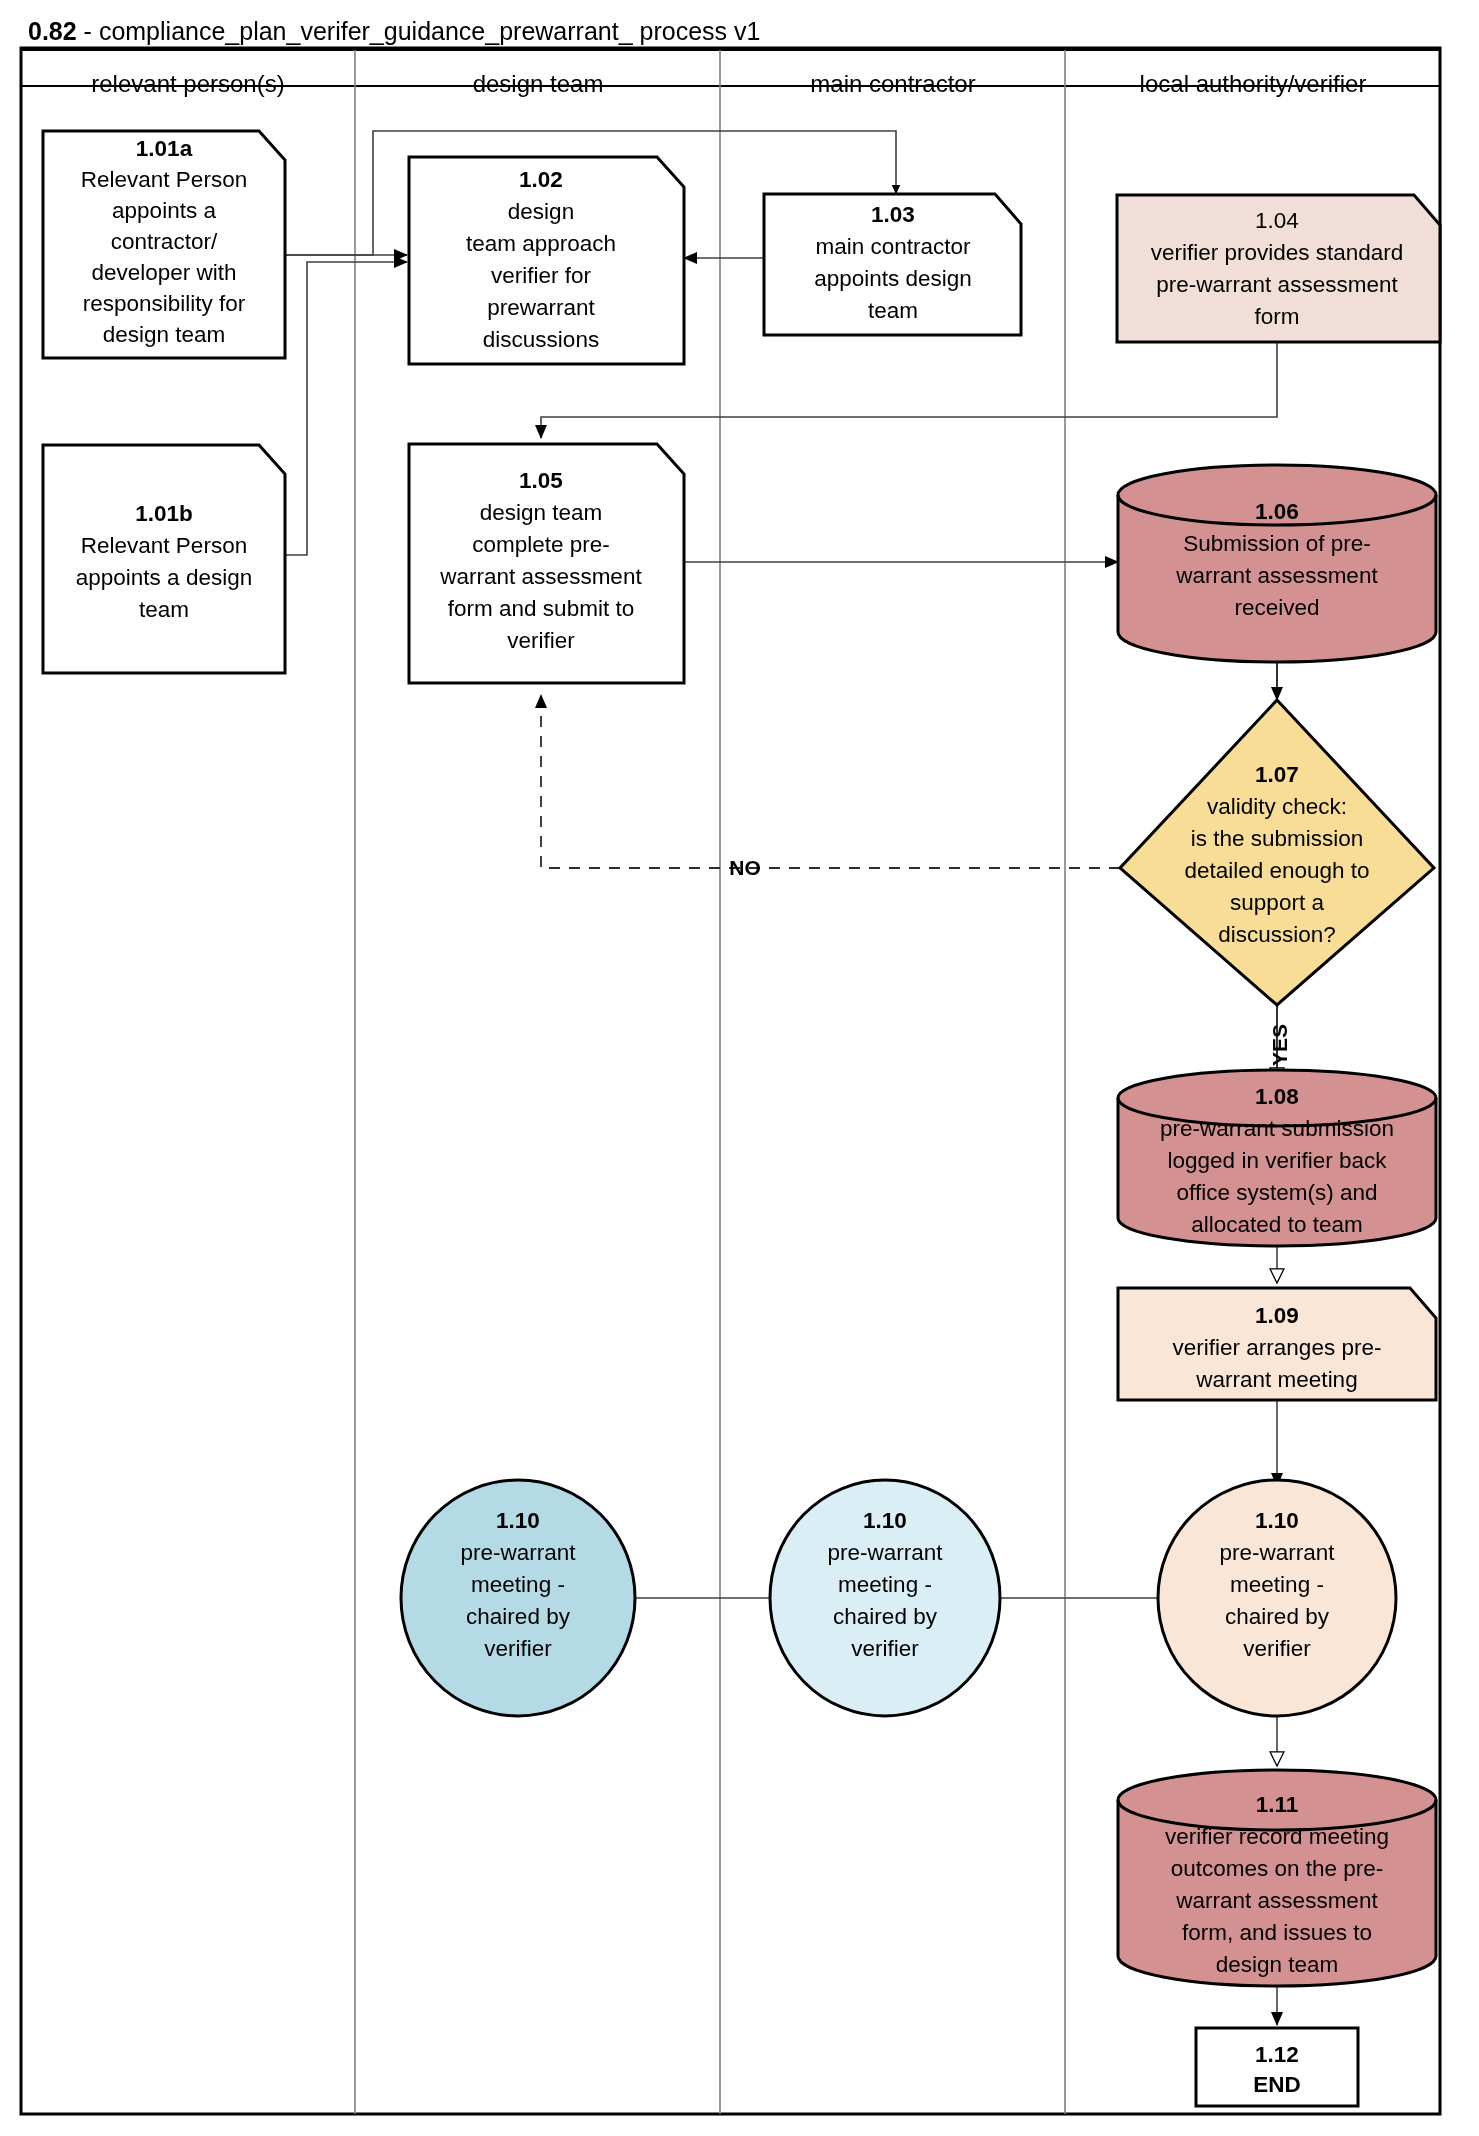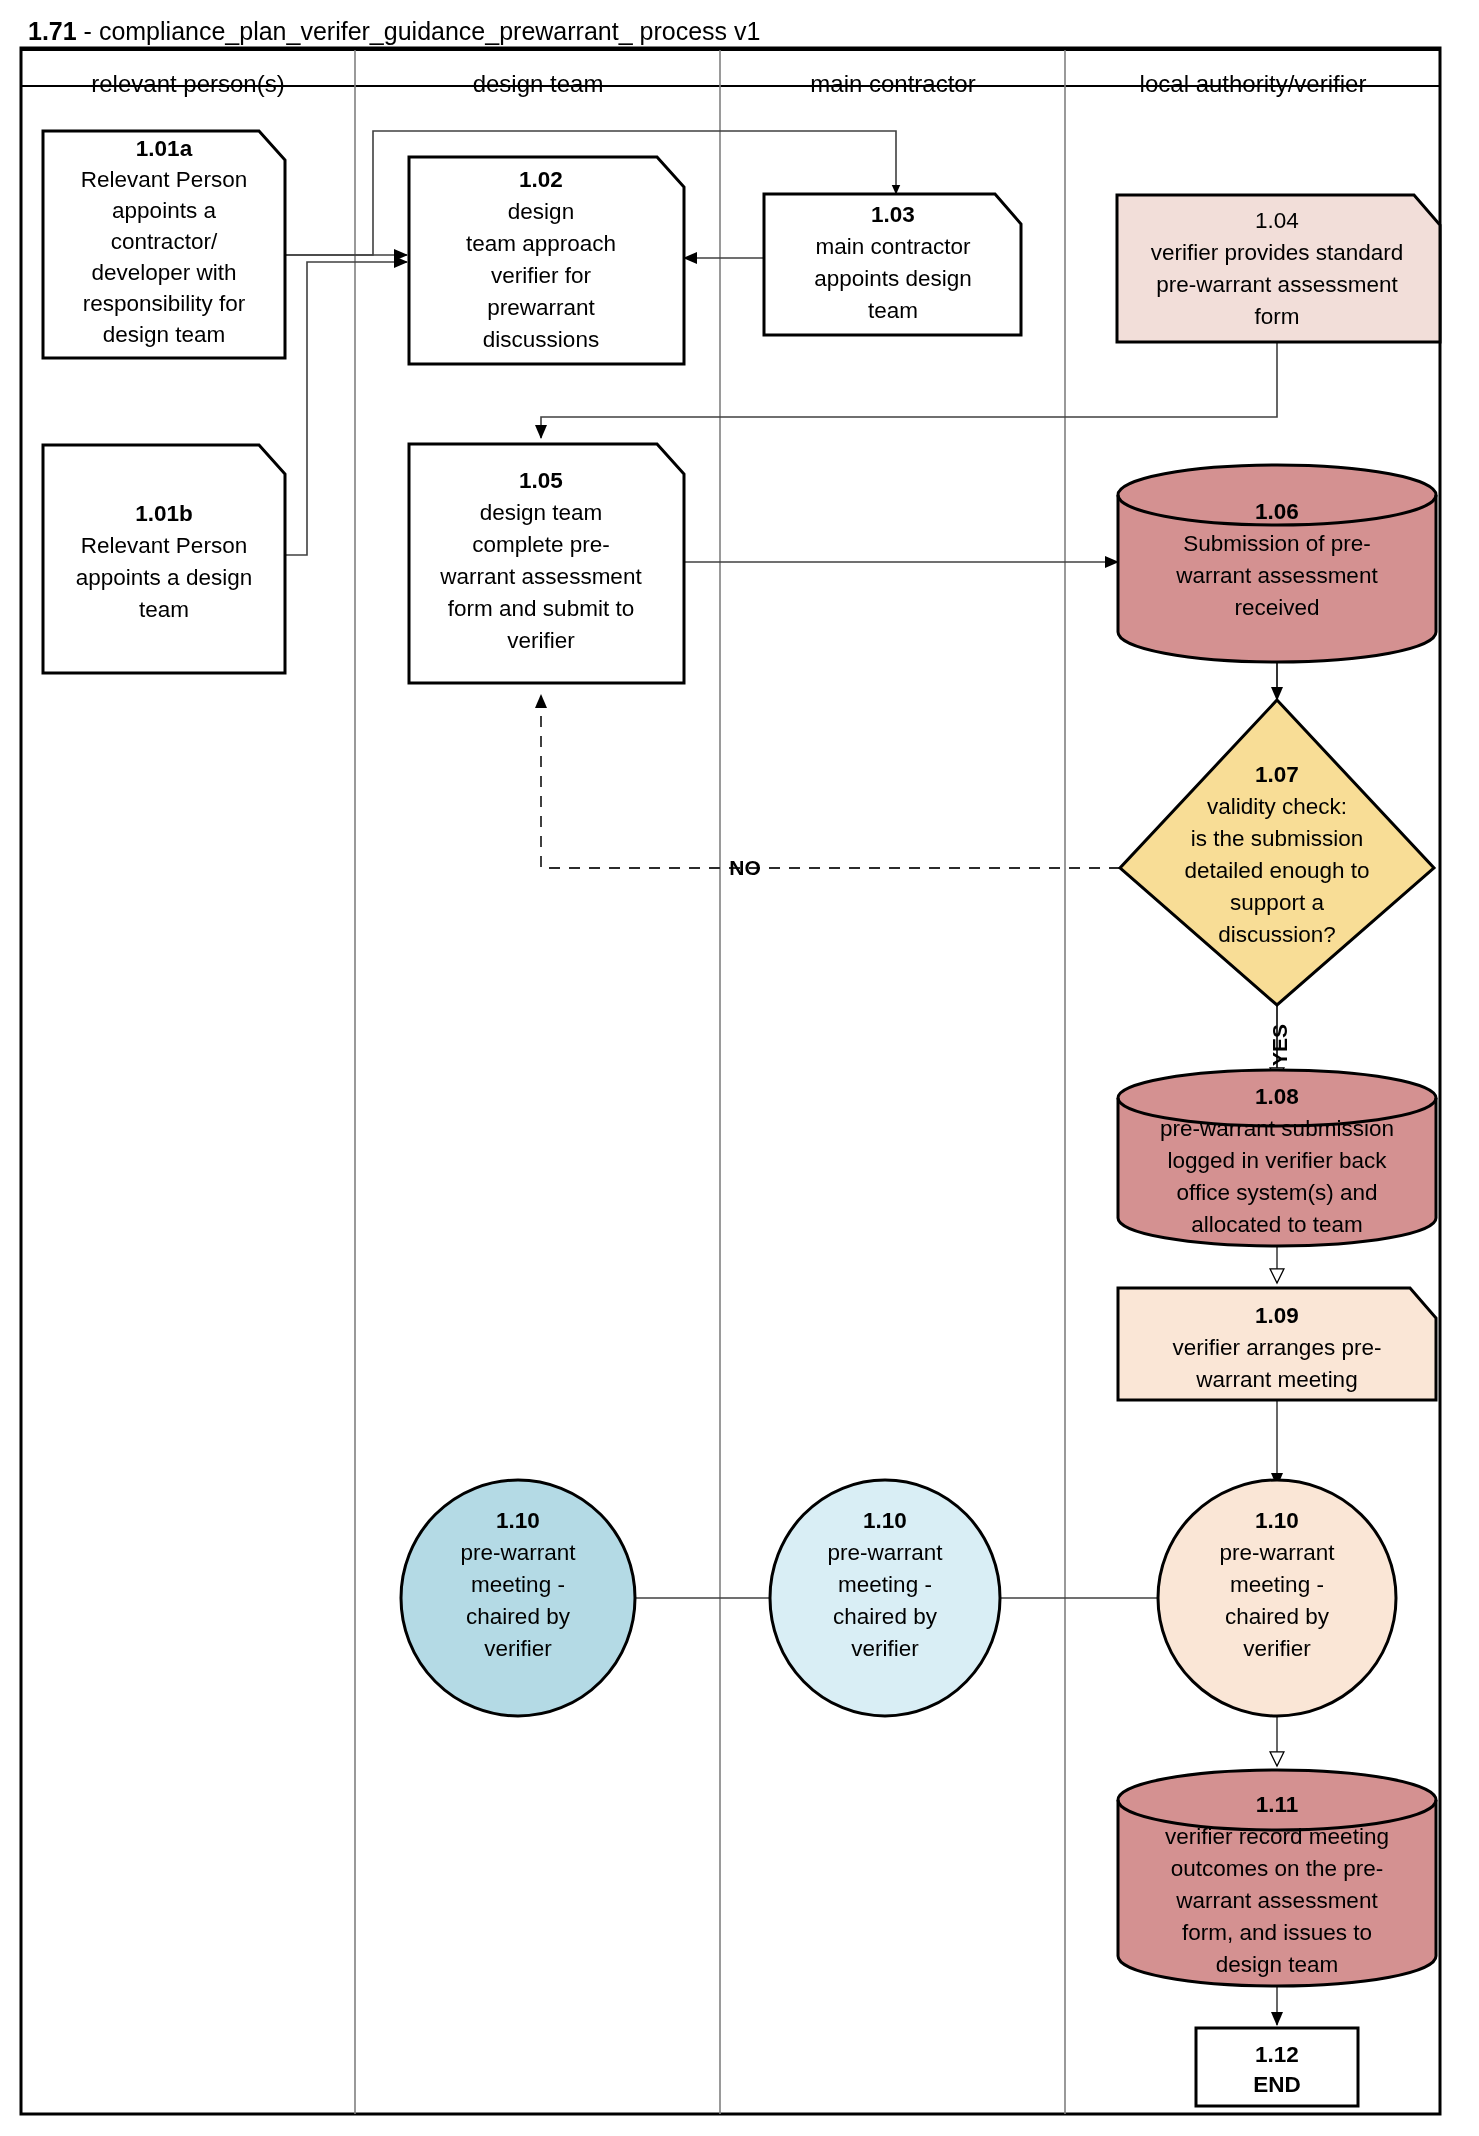--- a/index.html
+++ b/index.html
@@ -32,21 +32,21 @@
   .lane-line{stroke:#808080;stroke-width:1.6;}
   .frame{fill:none;stroke:#000;stroke-width:3;}
   .hdrline{stroke:#000;stroke-width:2;}
 </style>
 </head>
 <body>
 
 <div id="root">
 
   <div class="title">
-    <span class="num">1.71</span><span class="rest"> - compliance_plan_verifer_guidance_prewarrant_ process v1</span>
+    <span class="num">0.82</span><span class="rest"> - compliance_plan_verifer_guidance_prewarrant_ process v1</span>
   </div>
 
   <svg id="flow" viewBox="0 0 1479 2136">
     <defs>
       <marker id="arrowFilled" markerWidth="11" markerHeight="11" refX="9.4" refY="5" orient="auto" markerUnits="userSpaceOnUse">
         <path d="M0,0.6 L10,5 L0,9.4 z" fill="#000"></path>
       </marker>
       <marker id="arrowFilledBig" markerWidth="15" markerHeight="15" refX="13" refY="7" orient="auto" markerUnits="userSpaceOnUse">
         <path d="M0,1 L14,7 L0,13 z" fill="#000"></path>
       </marker>

